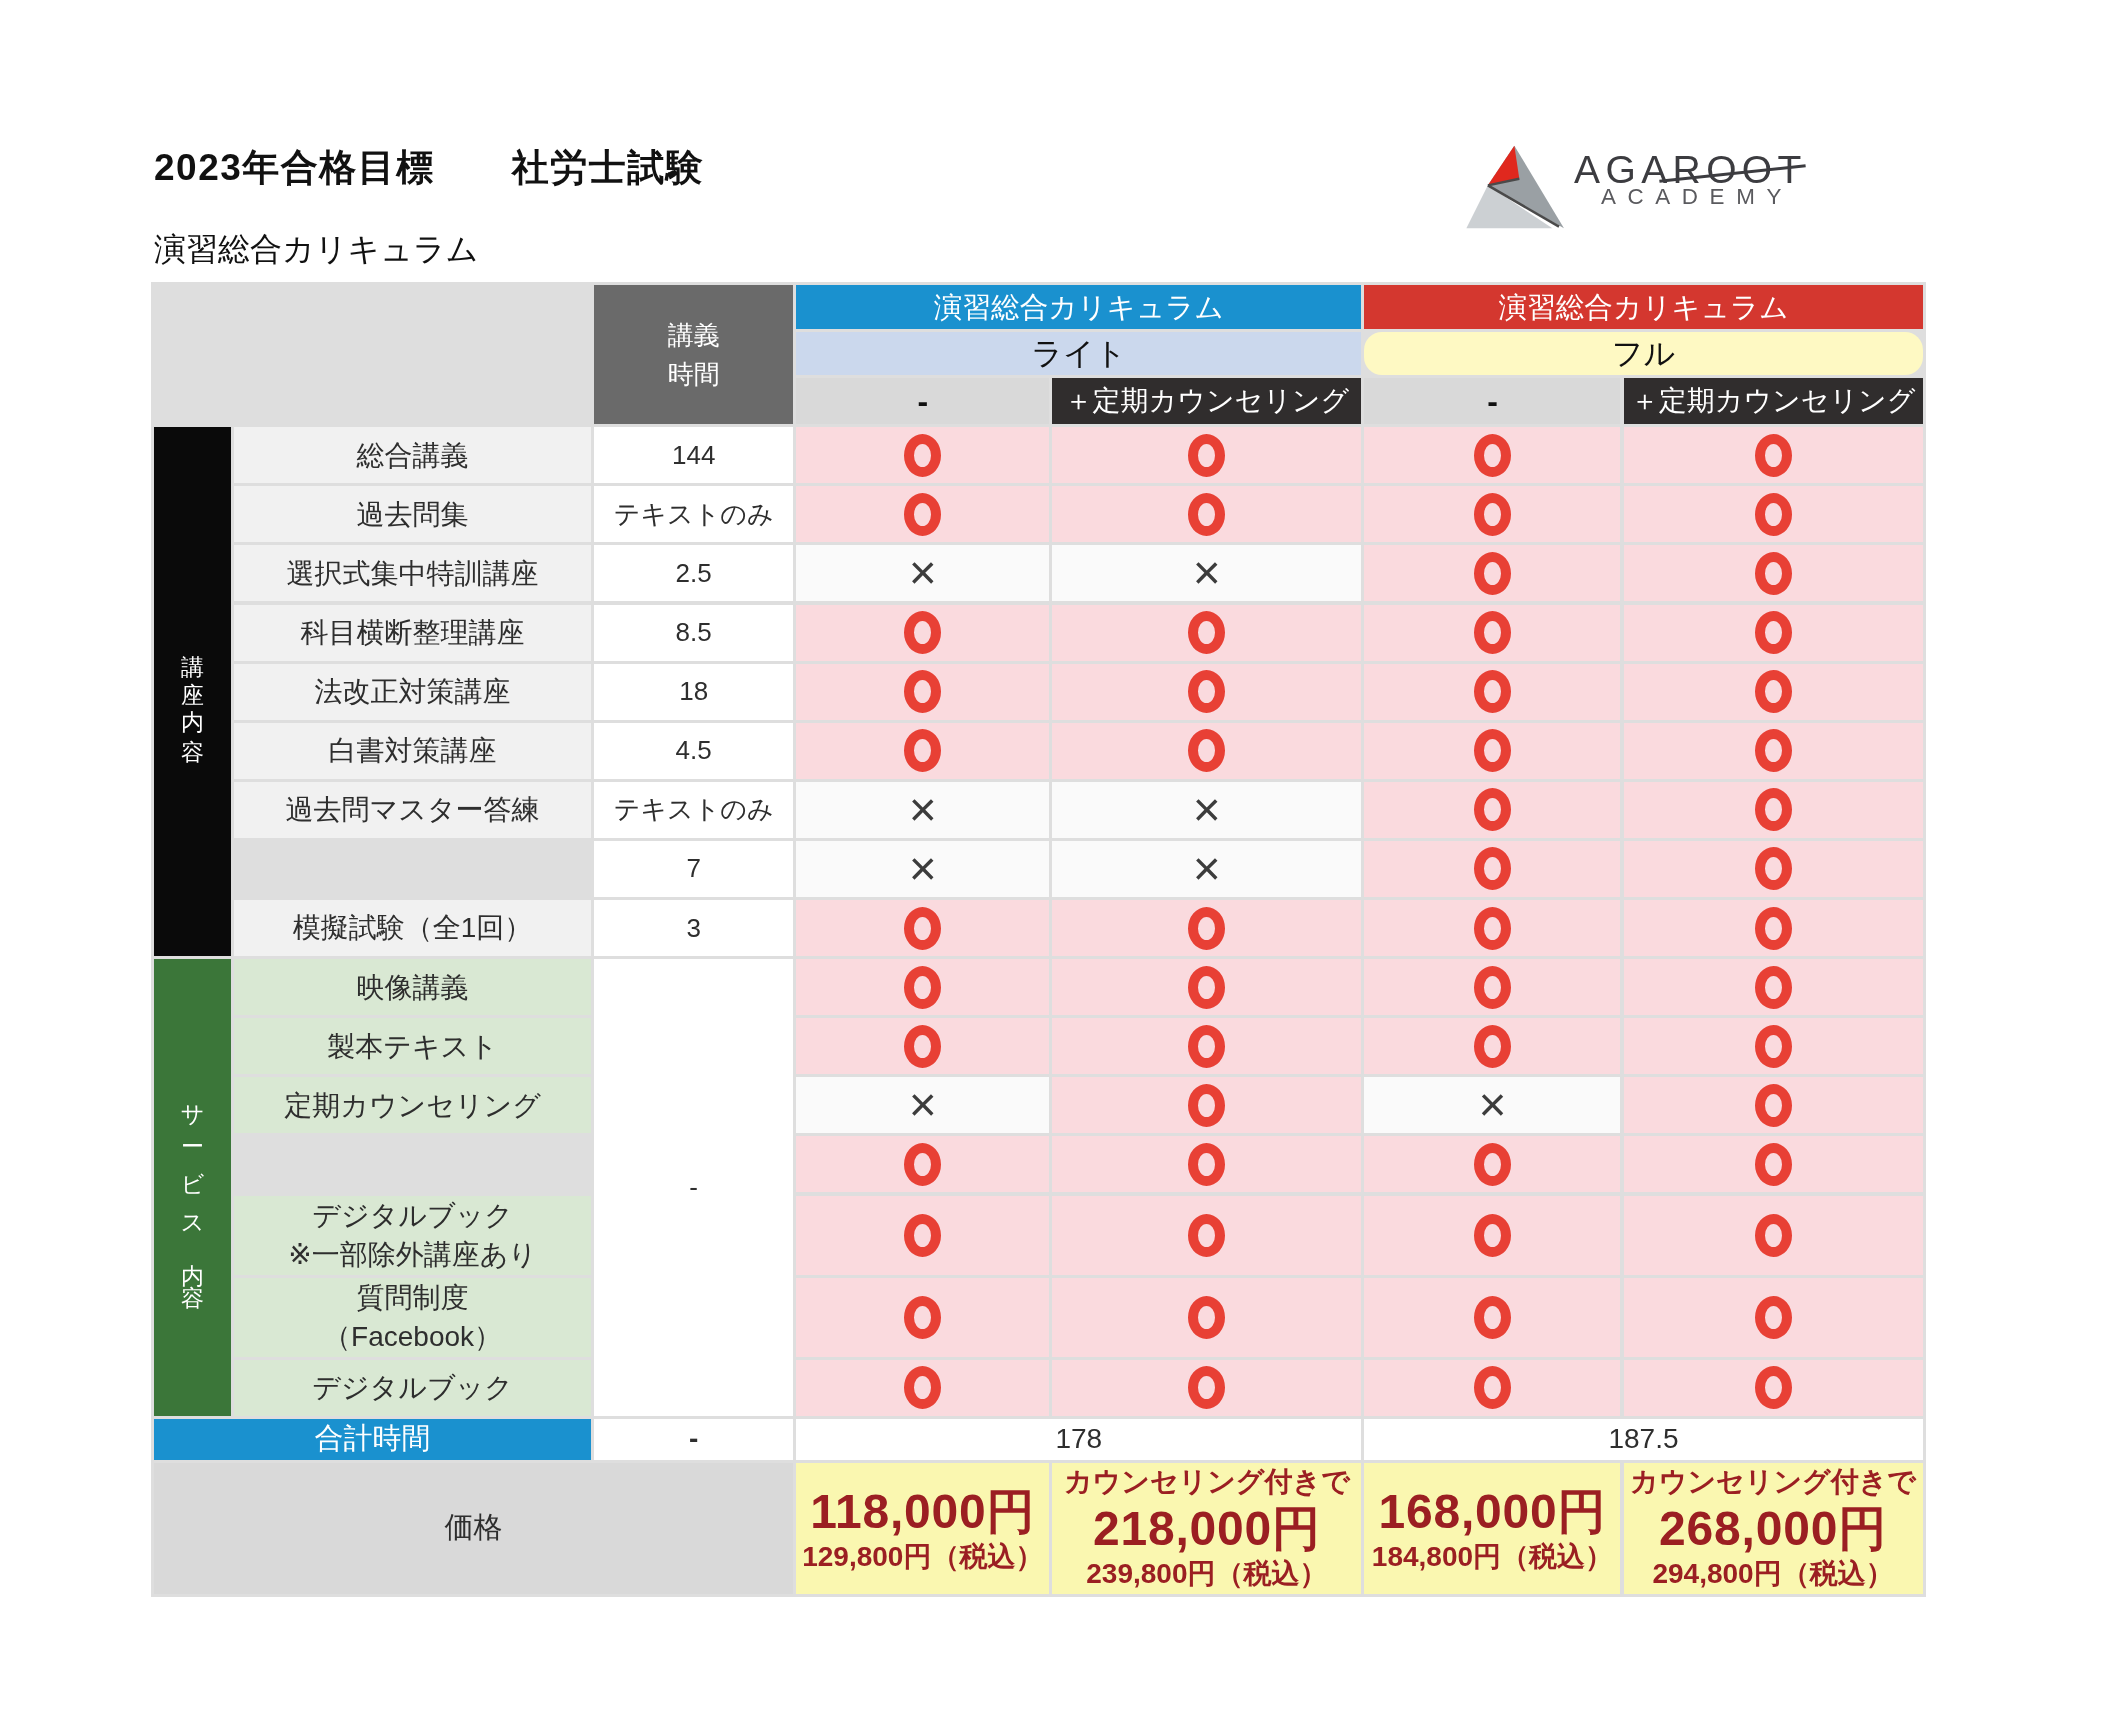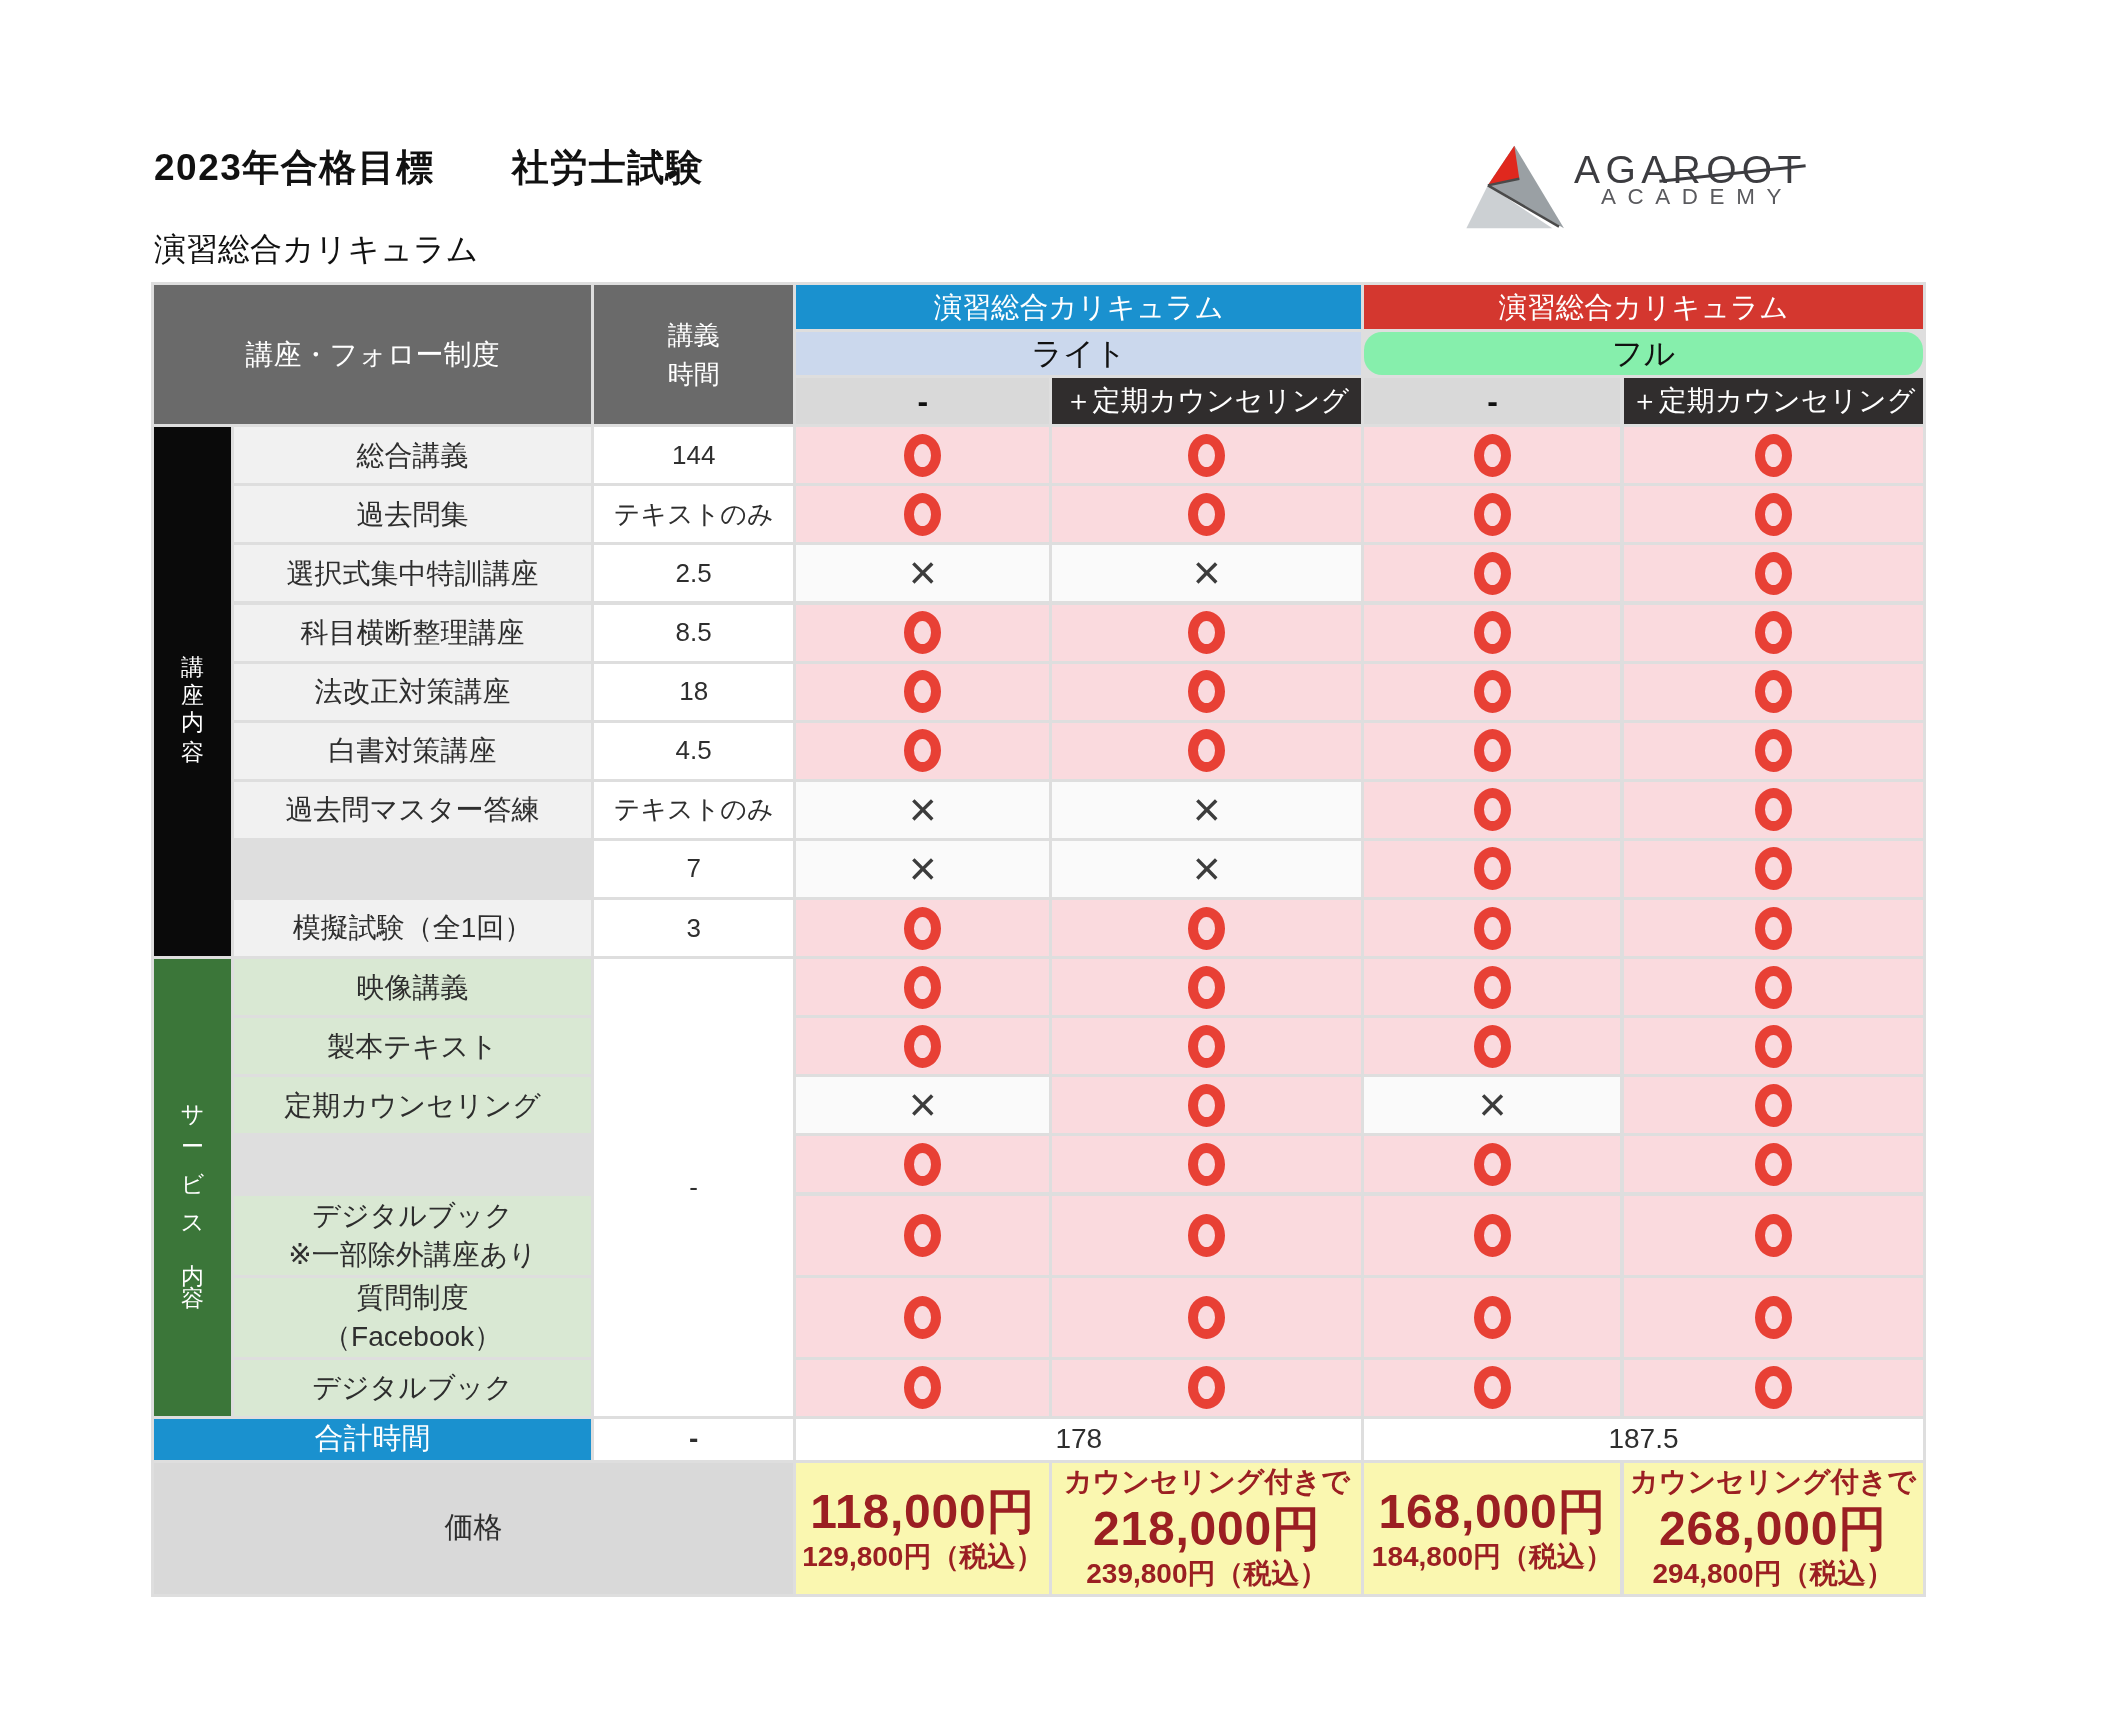--- a/index.html
+++ b/index.html
@@ -26,21 +26,21 @@
         grid-template-columns:77px 357px 199px 253px 309px 256px 299px;
         grid-template-rows:44px 43px 46px repeat(9,56px) 56px 56px 56px 56px 79px 79px 56px 41px 131px;
         gap:3.1px;background:#dedede;border:3.1px solid #dedede;}
   .cell{display:flex;align-items:center;justify-content:center;text-align:center;}
 
   .head-corner{background:#6a6a6a;color:#fff;font-size:28px;}
   .head-time{background:#6a6a6a;color:#fff;font-size:26px;line-height:1.5;white-space:pre-line;}
   .band-title-light{background:#1a91cf;color:#fff;font-size:28.6px;}
   .band-title-full{background:#d4372f;color:#fff;font-size:28.6px;}
   .tier-light{background:#cbd8ed;color:#111;font-size:31px;}
-  .tier-full{background:#86efac;color:#111;font-size:31px;border-radius:18px;}
+  .tier-full{background:#fef9c3;color:#111;font-size:31px;border-radius:18px;}
   .sub-dash{background:#d9d9d9;color:#111;font-size:32px;font-weight:700;}
   .sub-couns{background:#302d2d;color:#fff;font-size:28px;}
 
   .sidebar-course{background:#0a0a0a;}
   .sidebar-service{background:#3b7639;}
   .v-text{writing-mode:vertical-rl;color:#fff;font-size:23px;letter-spacing:28px;line-height:1;}
   .v-text.svc{letter-spacing:20px;}
 
   .label-course{background:#f1f1f1;color:#2e2e2e;font-size:28px;line-height:1.4;white-space:pre-line;}
   .label-service{background:#d9e8d3;color:#2e2e2e;font-size:28px;line-height:1.4;white-space:pre-line;}
@@ -79,21 +79,20 @@
       <line x1="26" y1="50" x2="112" y2="100" stroke="#4a4a4a" stroke-width="3"></line>
       <line x1="26" y1="50" x2="64" y2="42" stroke="#4a4a4a" stroke-width="3"></line>
     </svg>
     <div class="brand">AGAROOT</div>
     <div class="brand-line"></div>
     <div class="brand-sub">ACADEMY</div>
   </div>
 
   <div class="grid">
 
-    <div class="cell head-corner" style="grid-area:1/1/4/3">講座・フォロー制度</div>
     <div class="cell head-time" style="grid-area:1/3/4/4">講義
 時間</div>
 
     <div class="cell band-title-light" style="grid-area:1/4/2/6">演習総合カリキュラム</div>
     <div class="cell band-title-full" style="grid-area:1/6/2/8">演習総合カリキュラム</div>
 
     <div class="cell tier-light" style="grid-area:2/4/3/6">ライト</div>
     <div class="cell tier-full" style="grid-area:2/6/3/8">フル</div>
 
     <div class="cell sub-dash" style="grid-area:3/4">-</div>

